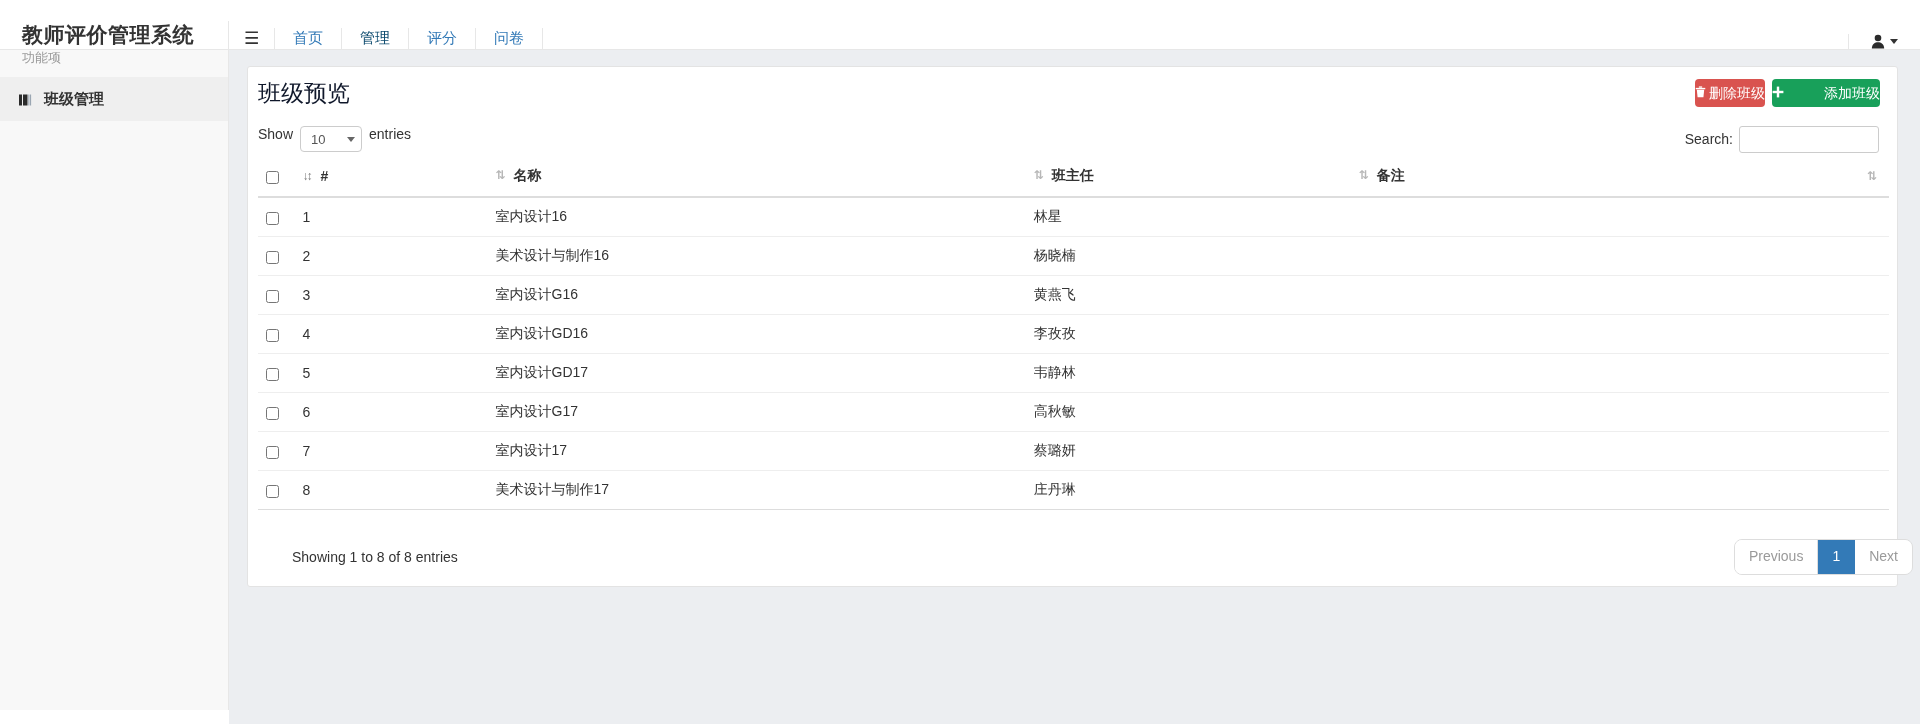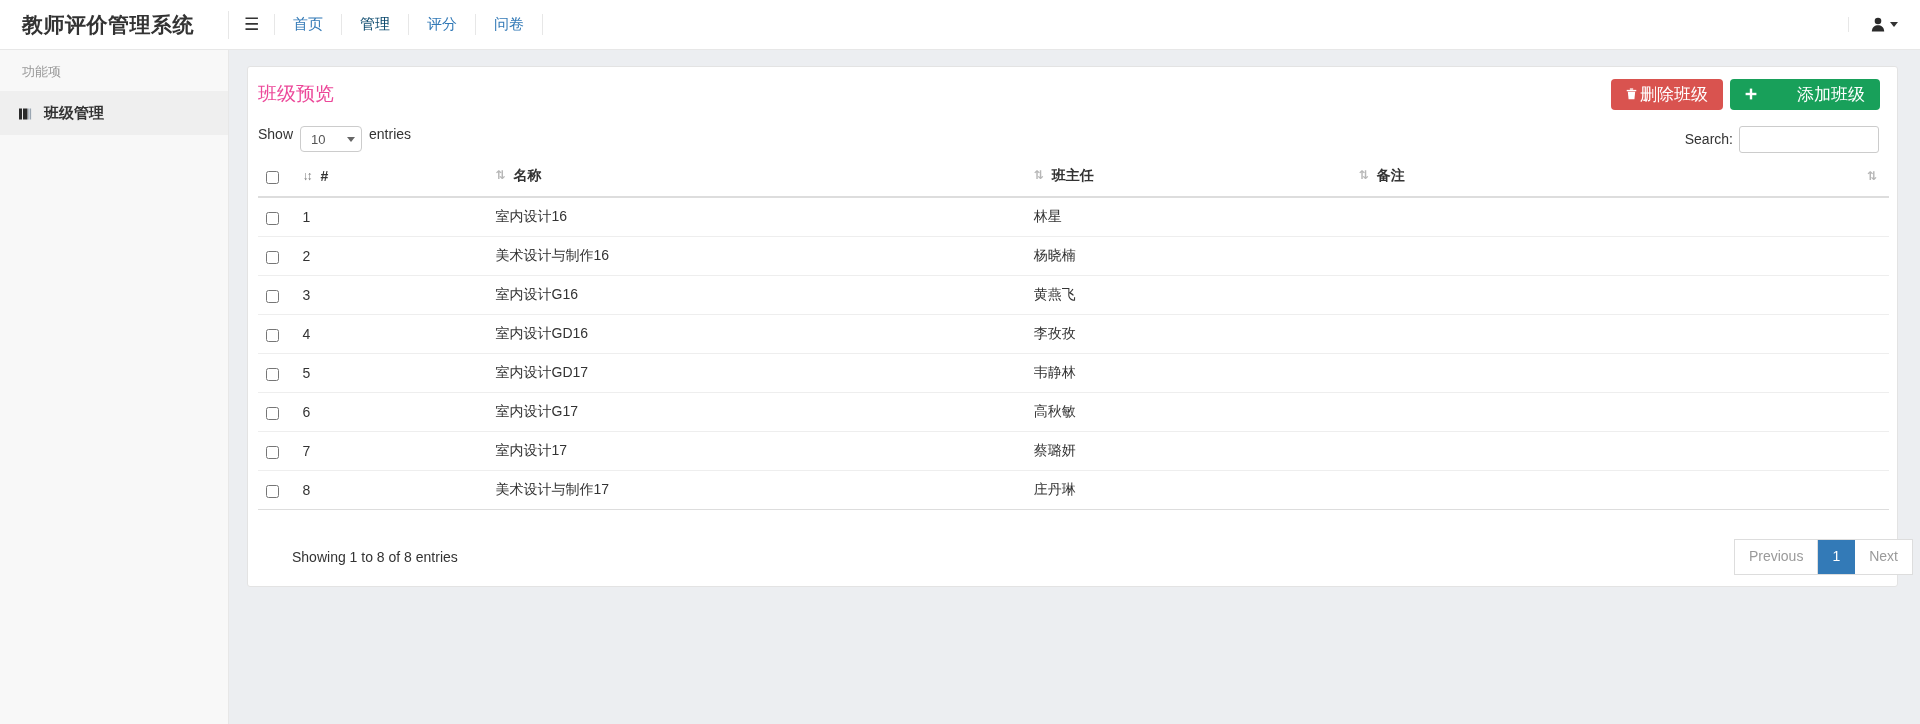--- a/index.html
+++ b/index.html
@@ -11,21 +11,21 @@
     color: #333;
     overflow: hidden;
   }
 
   
   .navbar {
     position: absolute; top: 0; left: 0;
     width: 1920px; height: 50px;
     background: #ffffff;
     border-bottom: 1px solid #e7e7e7;
-    display: flex; align-items: center;
+    display: flex; align-items: flex-end;
     z-index: 20;
   }
   .brand {
     width: 229px;
     display: flex; align-items: center;
     padding-left: 22px;
     font-size: 21px; font-weight: bold;
     color: #333; letter-spacing: 0.5px;
     border-right: 1px solid #e7e7e7;
   }
@@ -51,21 +51,21 @@
   .caret {
     width: 0; height: 0;
     border-left: 4px solid transparent;
     border-right: 4px solid transparent;
     border-top: 5px solid #333;
     display: inline-block;
   }
 
   
   .sidebar {
-    position: absolute; top: 50px; left: 0;
+    position: absolute; top: 36px; left: 0;
     width: 229px; height: 674px;
     background: #f8f8f8;
     border-right: 1px solid #e7e7e7;
   }
   .sidebar-heading {
     padding: 13px 22px 10px 22px;
     font-size: 13px; color: #999;
   }
   .side-item {
     display: flex; align-items: center;
@@ -99,31 +99,31 @@
     height: 521px;
     position: relative;
   }
   .panel-head {
     height: 53px;
     display: flex; align-items: center;
     padding: 0 18px 0 10px;
     position: relative;
   }
   .panel-title {
-    font-size: 19px; color: #ec4899;
+    font-size: 23px; color: #0f172a;
     padding-left: 0px;
   }
   .panel-actions {
     position: absolute; right: 17px; top: 12px;
     display: flex; gap: 7px;
   }
   .btn {
     border: none; border-radius: 4px;
-    font-size: 17px; color: #fff;
-    padding: 7px 15px;
+    font-size: 14px; color: #fff;
+    padding: 7px 0;
     cursor: pointer;
     display: inline-flex; align-items: center; gap: 3px;
     font-family: inherit;
     line-height: 1;
   }
   .btn-danger { background: #d9534f; }
   .btn-success { background: #18a05a; gap: 40px; }
   .btn-ico { font-size: 13px; }
 
   
@@ -218,21 +218,21 @@
     position: absolute; bottom: 0; left: 0;
     width: 100%;
     height: 58px;
     display: flex; align-items: center;
     padding: 0 18px 0 10px;
     font-size: 14px; color: #333; margin-left: 34px;
   }
   .pager {
     margin-left: auto;
     display: inline-flex;
-    border-radius: 0;
+    border-radius: 8px;
     overflow: hidden;
     border: 1px solid #dddddd;
   }
   .pg {
     padding: 7px 14px;
     font-size: 14px;
     color: #9a9a9a;
     background: #fff;
     border-right: 1px solid #dddddd;
     cursor: pointer;

